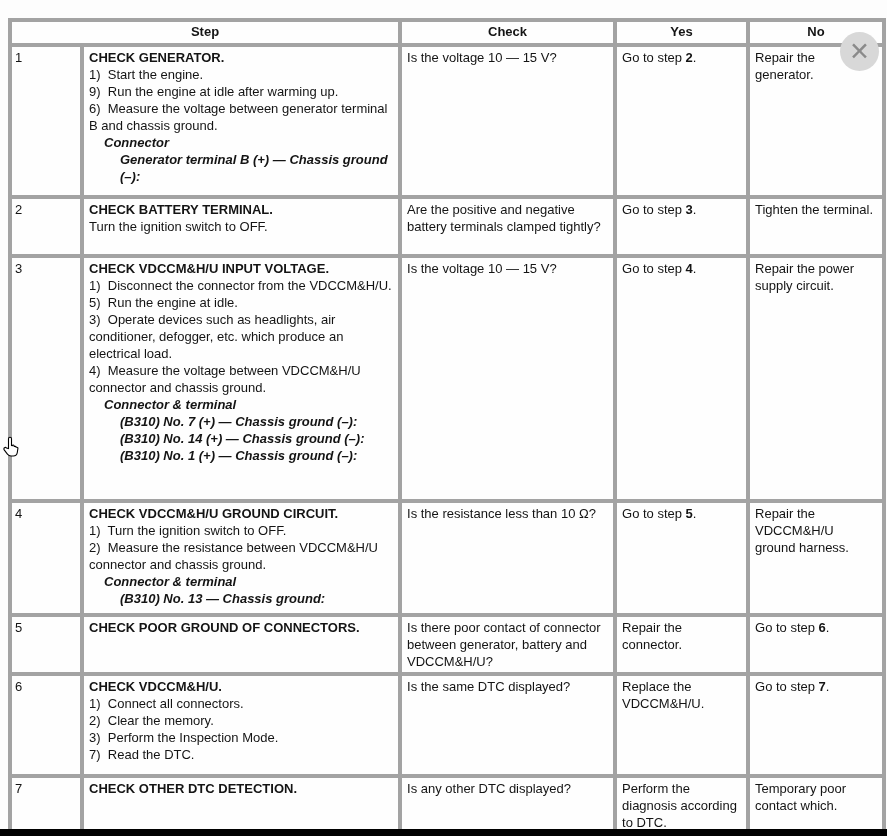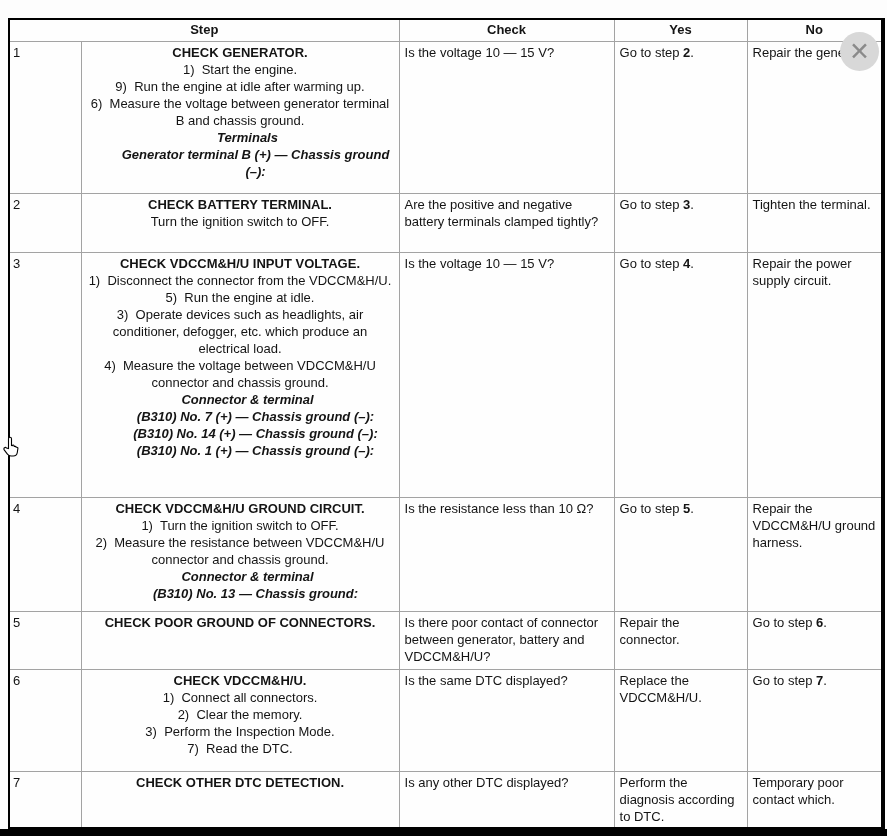--- a/index.html
+++ b/index.html
@@ -17,35 +17,35 @@
     left: 8px;
     top: 18px;
     width: 874px;
     border-collapse: collapse;
     table-layout: fixed;
     border: 2px solid #000;
     border-right: 4px solid #000;
     background: #fefefe;
   }
   th, td {
-    border: 1px solid #a3a3a3;
+    border: 4px solid #a3a3a3;
     vertical-align: top;
     font-size: 13px;
     line-height: 17px;
     padding: 2px 5px;
     margin-top: 24px;
   }
   th {
     font-weight: bold;
     text-align: center;
     height: 19px;
     padding: 1px 2px;
   }
   td.col-num { padding-left: 3px; }
-  .line { white-space: pre-wrap; text-align: center; }
+  .line { white-space: pre-wrap; }
   .s-t  { font-weight: bold; }
   .s-b1 { font-weight: bold; font-style: italic; padding-left: 15px; }
   .s-b2 { font-weight: bold; font-style: italic; padding-left: 31px; }
   .seg-b { font-weight: bold; }
   tbody tr:nth-child(1) { height: 152px; }
   tbody tr:nth-child(2) { height: 59px;  }
   tbody tr:nth-child(3) { height: 245px; }
   tbody tr:nth-child(4) { height: 114px; }
   tbody tr:nth-child(5) { height: 58px;  }
   tbody tr:nth-child(6) { height: 102px; }
@@ -110,21 +110,21 @@
       </tr>
     </thead>
     <tbody>
         <tr>
           <td class="col-num">1</td>
           <td>
             <div class="line s-t">CHECK GENERATOR.</div>
             <div class="line s-p">1)  Start the engine.</div>
             <div class="line s-p">9)  Run the engine at idle after warming up.</div>
             <div class="line s-p">6)  Measure the voltage between generator terminal B and chassis ground.</div>
-            <div class="line s-b1">Terminals</div>
+            <div class="line s-b1">Connector</div>
             <div class="line s-b2">Generator terminal B (+) — Chassis ground (–):</div>
           </td>
           <td>Is the voltage 10 — 15 V?</td>
           <td><span>Go to step </span><span class="seg-b">2</span><span>.</span></td>
           <td><span>Repair the generator.</span></td>
         </tr>
         <tr>
           <td class="col-num">2</td>
           <td>
             <div class="line s-t">CHECK BATTERY TERMINAL.</div>

